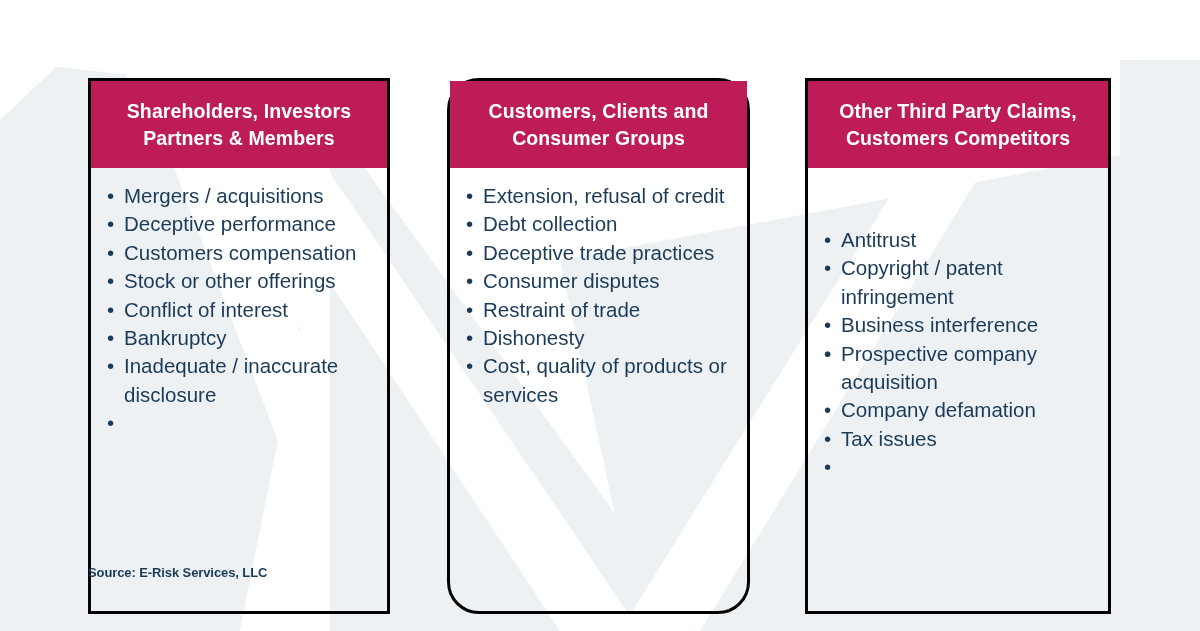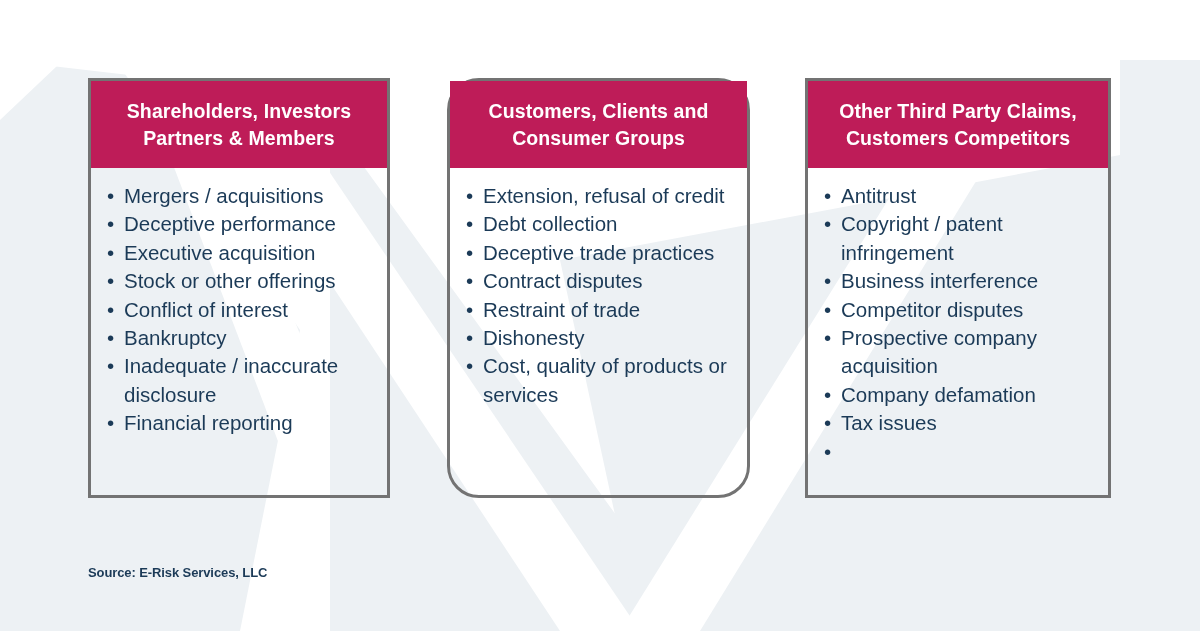--- a/index.html
+++ b/index.html
@@ -29,30 +29,30 @@
   
   #diagram {
     position: absolute;
     inset: 0;
     z-index: 1;
   }
 
   .card {
     position: absolute;
     top: 78px;
-    height: 420px;
+    height: 536px;
     box-sizing: border-box;
-    border: 3px solid #737373;
+    border: 3px solid #000000;
     background: transparent;
     display: flex;
     flex-direction: column;
   }
   .card.col1 { left: 88px;  width: 302px; }
   .card.col2 { left: 447px; width: 303px; border-radius: 32px; }
-  .card.col3 { left: 805px; width: 306px; }
+  .card.col3 { left: 805px; width: 306px; gap: 44px; }
 
   .card-header {
     background: #be1c58;
     color: #ffffff;
     height: 87px;
     box-sizing: border-box;
     display: flex;
     align-items: center;
     justify-content: center;
     text-align: center;
@@ -132,63 +132,63 @@
     <div class="card-header">
       <div class="card-header-text">
         <span>Shareholders, Investors</span><br>
         <span>Partners &amp; Members</span>
       </div>
     </div>
     <div class="card-body">
       <ul class="bullet-list">
           <li class="bullet-item"><span class="bullet-dot">•</span><span>Mergers / acquisitions</span></li>
           <li class="bullet-item"><span class="bullet-dot">•</span><span>Deceptive performance</span></li>
-          <li class="bullet-item"><span class="bullet-dot">•</span><span>Executive acquisition</span></li>
+          <li class="bullet-item"><span class="bullet-dot">•</span><span>Customers compensation</span></li>
           <li class="bullet-item"><span class="bullet-dot">•</span><span>Stock or other offerings</span></li>
           <li class="bullet-item"><span class="bullet-dot">•</span><span>Conflict of interest</span></li>
           <li class="bullet-item"><span class="bullet-dot">•</span><span>Bankruptcy</span></li>
           <li class="bullet-item"><span class="bullet-dot">•</span><span>Inadequate / inaccurate disclosure</span></li>
-          <li class="bullet-item"><span class="bullet-dot">•</span><span>Financial reporting</span></li>
+          <li class="bullet-item"><span class="bullet-dot">•</span></li>
         </ul>
     </div>
   </div>
 
   <div class="card col2">
     <div class="card-header">
       <div class="card-header-text">
         <span>Customers, Clients and</span><br>
         <span>Consumer Groups</span>
       </div>
     </div>
     <div class="card-body">
       <ul class="bullet-list">
           <li class="bullet-item"><span class="bullet-dot">•</span><span>Extension, refusal of credit</span></li>
           <li class="bullet-item"><span class="bullet-dot">•</span><span>Debt collection</span></li>
           <li class="bullet-item"><span class="bullet-dot">•</span><span>Deceptive trade practices</span></li>
-          <li class="bullet-item"><span class="bullet-dot">•</span><span>Contract disputes</span></li>
+          <li class="bullet-item"><span class="bullet-dot">•</span><span>Consumer disputes</span></li>
           <li class="bullet-item"><span class="bullet-dot">•</span><span>Restraint of trade</span></li>
           <li class="bullet-item"><span class="bullet-dot">•</span><span>Dishonesty</span></li>
           <li class="bullet-item"><span class="bullet-dot">•</span><span>Cost, quality of products or services</span></li>
         </ul>
     </div>
   </div>
 
   <div class="card col3">
     <div class="card-header">
       <div class="card-header-text">
         <span>Other Third Party Claims,</span><br>
         <span>Customers Competitors</span>
       </div>
     </div>
     <div class="card-body">
       <ul class="bullet-list">
           <li class="bullet-item"><span class="bullet-dot">•</span><span>Antitrust</span></li>
           <li class="bullet-item"><span class="bullet-dot">•</span><span>Copyright / patent infringement</span></li>
           <li class="bullet-item"><span class="bullet-dot">•</span><span>Business interference</span></li>
-          <li class="bullet-item"><span class="bullet-dot">•</span><span>Competitor disputes</span></li>
+          <li class="bullet-item"><span class="bullet-dot">•</span></li>
           <li class="bullet-item"><span class="bullet-dot">•</span><span>Prospective company acquisition</span></li>
           <li class="bullet-item"><span class="bullet-dot">•</span><span>Company defamation</span></li>
           <li class="bullet-item"><span class="bullet-dot">•</span><span>Tax issues</span></li>
           <li class="bullet-item"><span class="bullet-dot">•</span></li>
         </ul>
     </div>
   </div>
 
 </div>
 

